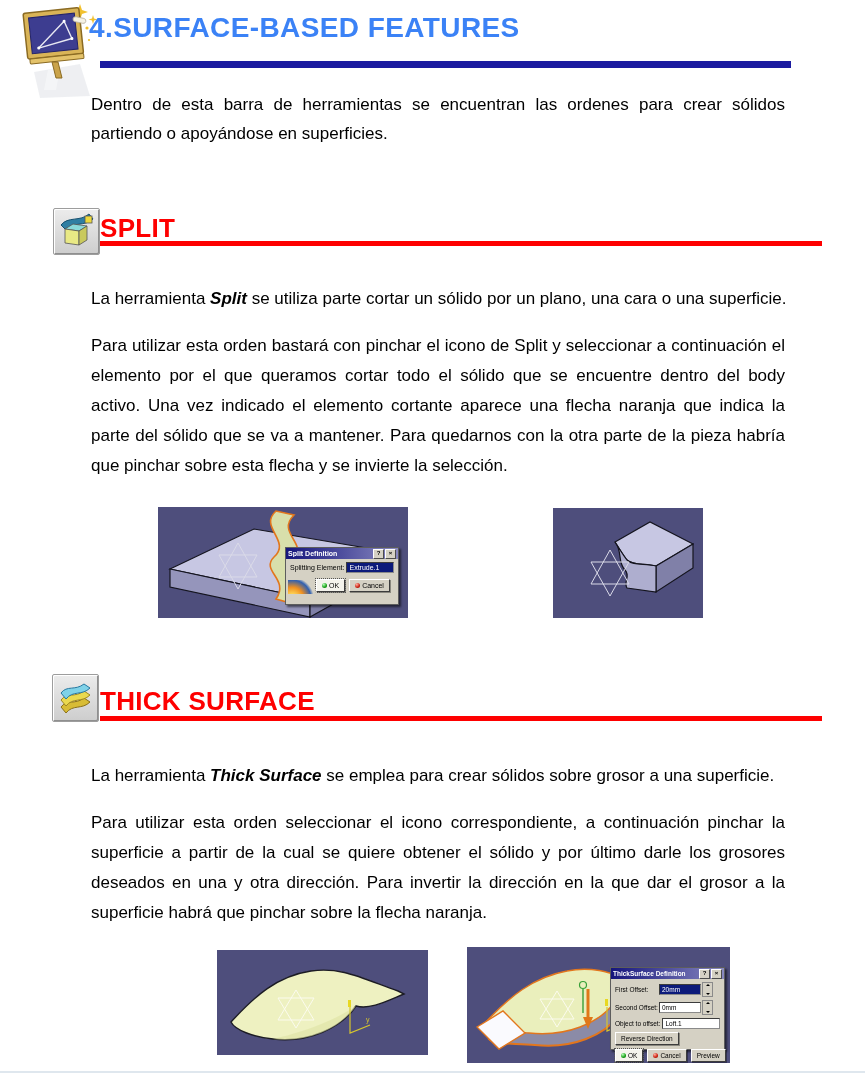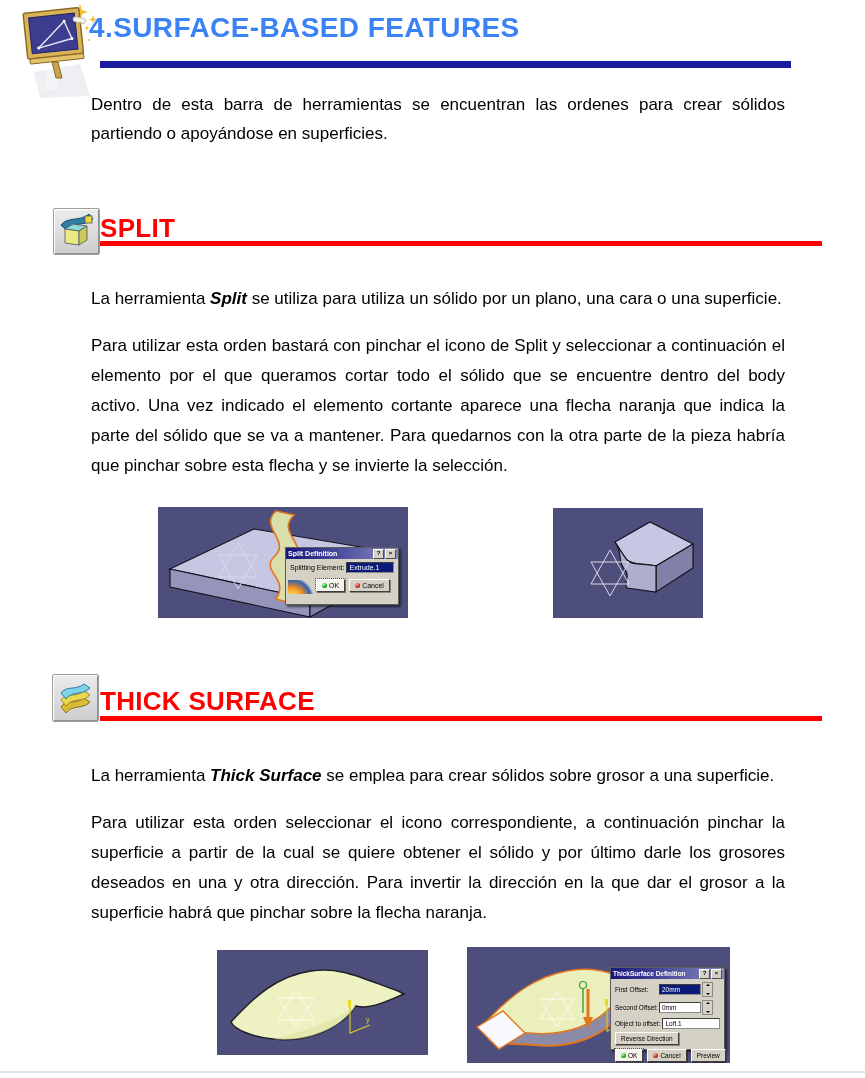--- a/index.html
+++ b/index.html
@@ -139,21 +139,21 @@
     <path d="M7,16 C14,7 26,13 35,5 L39,10 C31,18 19,12 12,21 Z" fill="#2f7fa3" stroke="#17506e" stroke-width="1"></path>
     <polygon points="11,20 19,15 33,17 25,22" fill="#8adada" stroke="#555555" stroke-width="0.8"></polygon>
     <polygon points="11,20 25,22 25,36 11,34" fill="#e9e985" stroke="#555555" stroke-width="0.8"></polygon>
     <polygon points="25,22 33,17 33,31 25,36" fill="#c9c95c" stroke="#555555" stroke-width="0.8"></polygon>
     <rect x="31" y="7" width="7" height="7" fill="#ecd93e" stroke="#555555" stroke-width="0.8"></rect>
   </svg>
 </div>
 <div class="section-heading" style="top:213px;">SPLIT</div>
 <div class="rule-red" style="top:241px;"></div>
 
-<p class="para single" style="top:276px;"><span>La herramienta </span><span class="tool">Split</span><span> se utiliza para utiliza un sólido por un plano, una cara o una superficie.</span></p>
+<p class="para single" style="top:276px;"><span>La herramienta </span><span class="tool">Split</span><span> se utiliza parte cortar un sólido por un plano, una cara o una superficie.</span></p>
 
 <p class="para" style="top:323px;">Para utilizar esta orden bastará con pinchar el icono de Split y seleccionar a continuación el elemento por el que queramos cortar todo el sólido que se encuentre dentro del body activo. Una vez indicado el elemento cortante aparece una flecha naranja que indica la parte del sólido que se va a mantener. Para quedarnos con la otra parte de la pieza habría que pinchar sobre esta flecha y se invierte la selección.</p>
 
 <div class="fig" style="left:158px;top:507px;width:250px;height:111px;">
   <svg width="250" height="111" viewBox="0 0 250 111">
     <rect width="250" height="111" fill="#4e4e7c"></rect>
     <polygon points="12,62 96,22 238,46 152,92" fill="#c7c7e3" stroke="#14141e" stroke-width="1.2"></polygon>
     <polygon points="12,62 152,92 152,110 12,80" fill="#9595bb" stroke="#14141e" stroke-width="1.2"></polygon>
     <polygon points="152,92 238,46 238,62 152,110" fill="#7f7fa7" stroke="#14141e" stroke-width="1.2"></polygon>
     <g stroke="#dadae8" fill="none" stroke-width="1">

